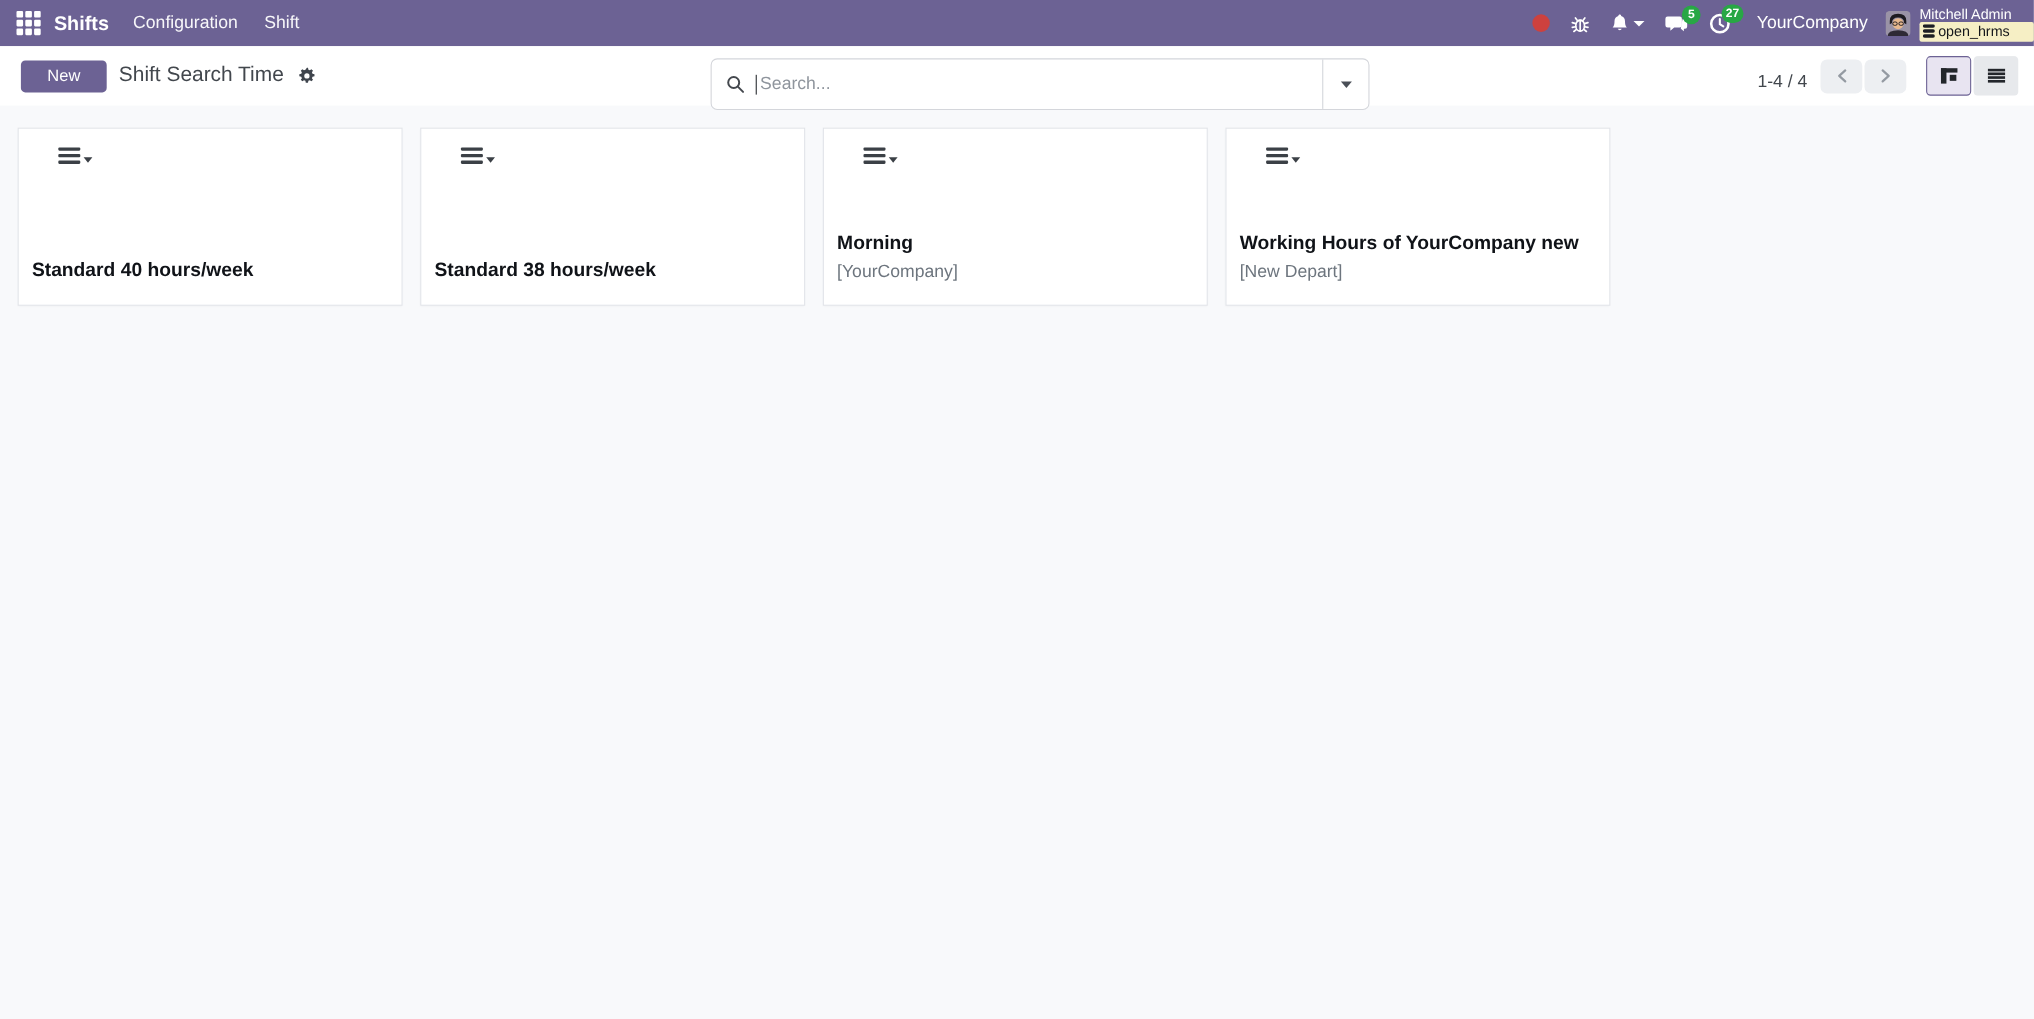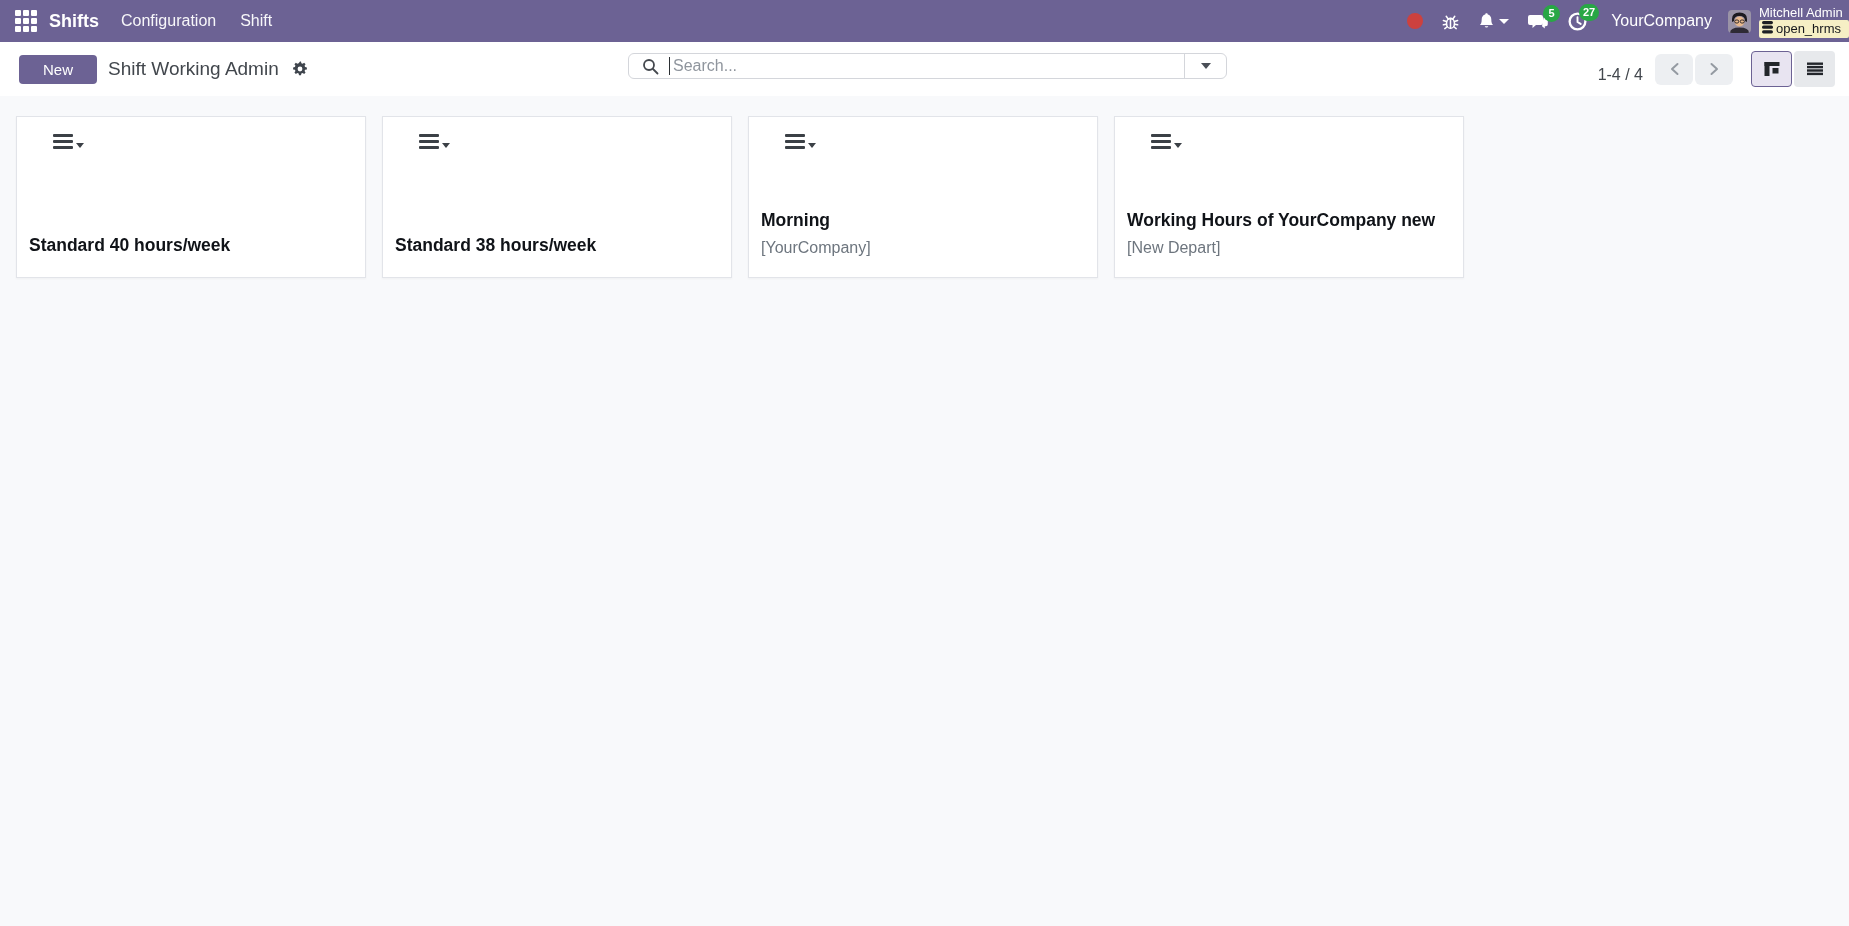--- a/index.html
+++ b/index.html
@@ -30,36 +30,36 @@
   .badge {
     position:absolute; top:-7px; right:-11px; min-width:17px; height:17px; padding:0 4px;
     background:#28a745; color:#fff; font-size:11px; font-weight:bold; border-radius:9px;
     display:flex; align-items:center; justify-content:center; line-height:1;
   }
   .company-name { font-size:16px; color:#fff; margin:0 12px 0 14px; cursor:pointer; white-space:nowrap; }
   .avatar { width:23px; height:23px; border-radius:4px; overflow:hidden; margin:0 8px 0 4px; cursor:pointer; flex:none; }
   .user-block { display:flex; flex-direction:column; align-items:flex-start; justify-content:center; height:42px; cursor:pointer; }
   .user-name { font-size:13px; color:#fff; line-height:15px; white-space:nowrap; }
   .db-badge {
-    display:flex; gap:3px; background:#f6efc5; color:#15171b;
-    font-size:13px; line-height:16px; padding:1px 8px 1px 3px; border-radius:2px; white-space:nowrap;
+    display:flex; align-items:center; gap:3px; background:#f6efc5; color:#15171b;
+    font-size:13px; line-height:16px; padding:1px 22px 1px 3px; border-radius:2px; white-space:nowrap;
   }
 
   
   .control-panel { height:54px; background:#fff; position:relative; display:flex; align-items:center; }
   .breadcrumb-area { display:flex; align-items:center; padding-left:19px; }
   .new-btn {
     background:#6c6294; color:#fff; border:none; font-family:inherit; font-size:15px;
     padding:6px 24px; border-radius:4px; cursor:pointer; line-height:17px;
   }
   .view-title { font-size:19px; color:#42474d; margin-left:11px; white-space:nowrap; }
   .gear-btn { margin-left:13px; display:flex; align-items:center; cursor:pointer; }
 
   .search-box {
-    position:absolute; left:628px; top:11px; width:599px; height:26px;
+    position:absolute; left:646px; top:11px; width:599px; height:47px;
     background:#fff; border:1px solid #d4d6db; border-radius:6px;
     display:flex; align-items:center;
   }
   .search-main { flex:1; display:flex; align-items:center; padding-left:13px; height:100%; }
   .search-caret { width:1px; height:18px; background:#2b2f33; margin:0 1px 0 10px; }
   .search-input {
     border:none; outline:none; flex:1; font-family:inherit; font-size:16px; color:#30343a;
     background:transparent; height:100%; padding:0 8px 0 2px;
   }
   .search-input::placeholder { color:#8f959d; opacity:1; }
@@ -186,21 +186,21 @@
         </svg>
         <span>open_hrms</span>
       </span>
     </div>
   </div>
 </header>
 
 <div class="control-panel">
   <div class="breadcrumb-area">
     <button class="new-btn">New</button>
-    <div class="view-title">Shift Working Admin</div>
+    <div class="view-title">Shift Search Time</div>
     <div class="gear-btn">
       <svg width="16" height="16" viewBox="0 0 16 16" fill="#3f454d">
         <path d="M8 0.5 l1 0 .35 1.8 1.3.55 1.5-1 1.4 1.4-1 1.5.55 1.3 1.8.35 0 2-1.8.35-.55 1.3 1 1.5-1.4 1.4-1.5-1-1.3.55-.35 1.8-2 0-.35-1.8-1.3-.55-1.5 1-1.4-1.4 1-1.5-.55-1.3-1.8-.35 0-2 1.8-.35.55-1.3-1-1.5 1.4-1.4 1.5 1 1.3-.55z"></path>
         <circle cx="8" cy="8" r="2.4" fill="#fff"></circle>
       </svg>
     </div>
   </div>
 
   <div class="search-box">
     <div class="search-main">

